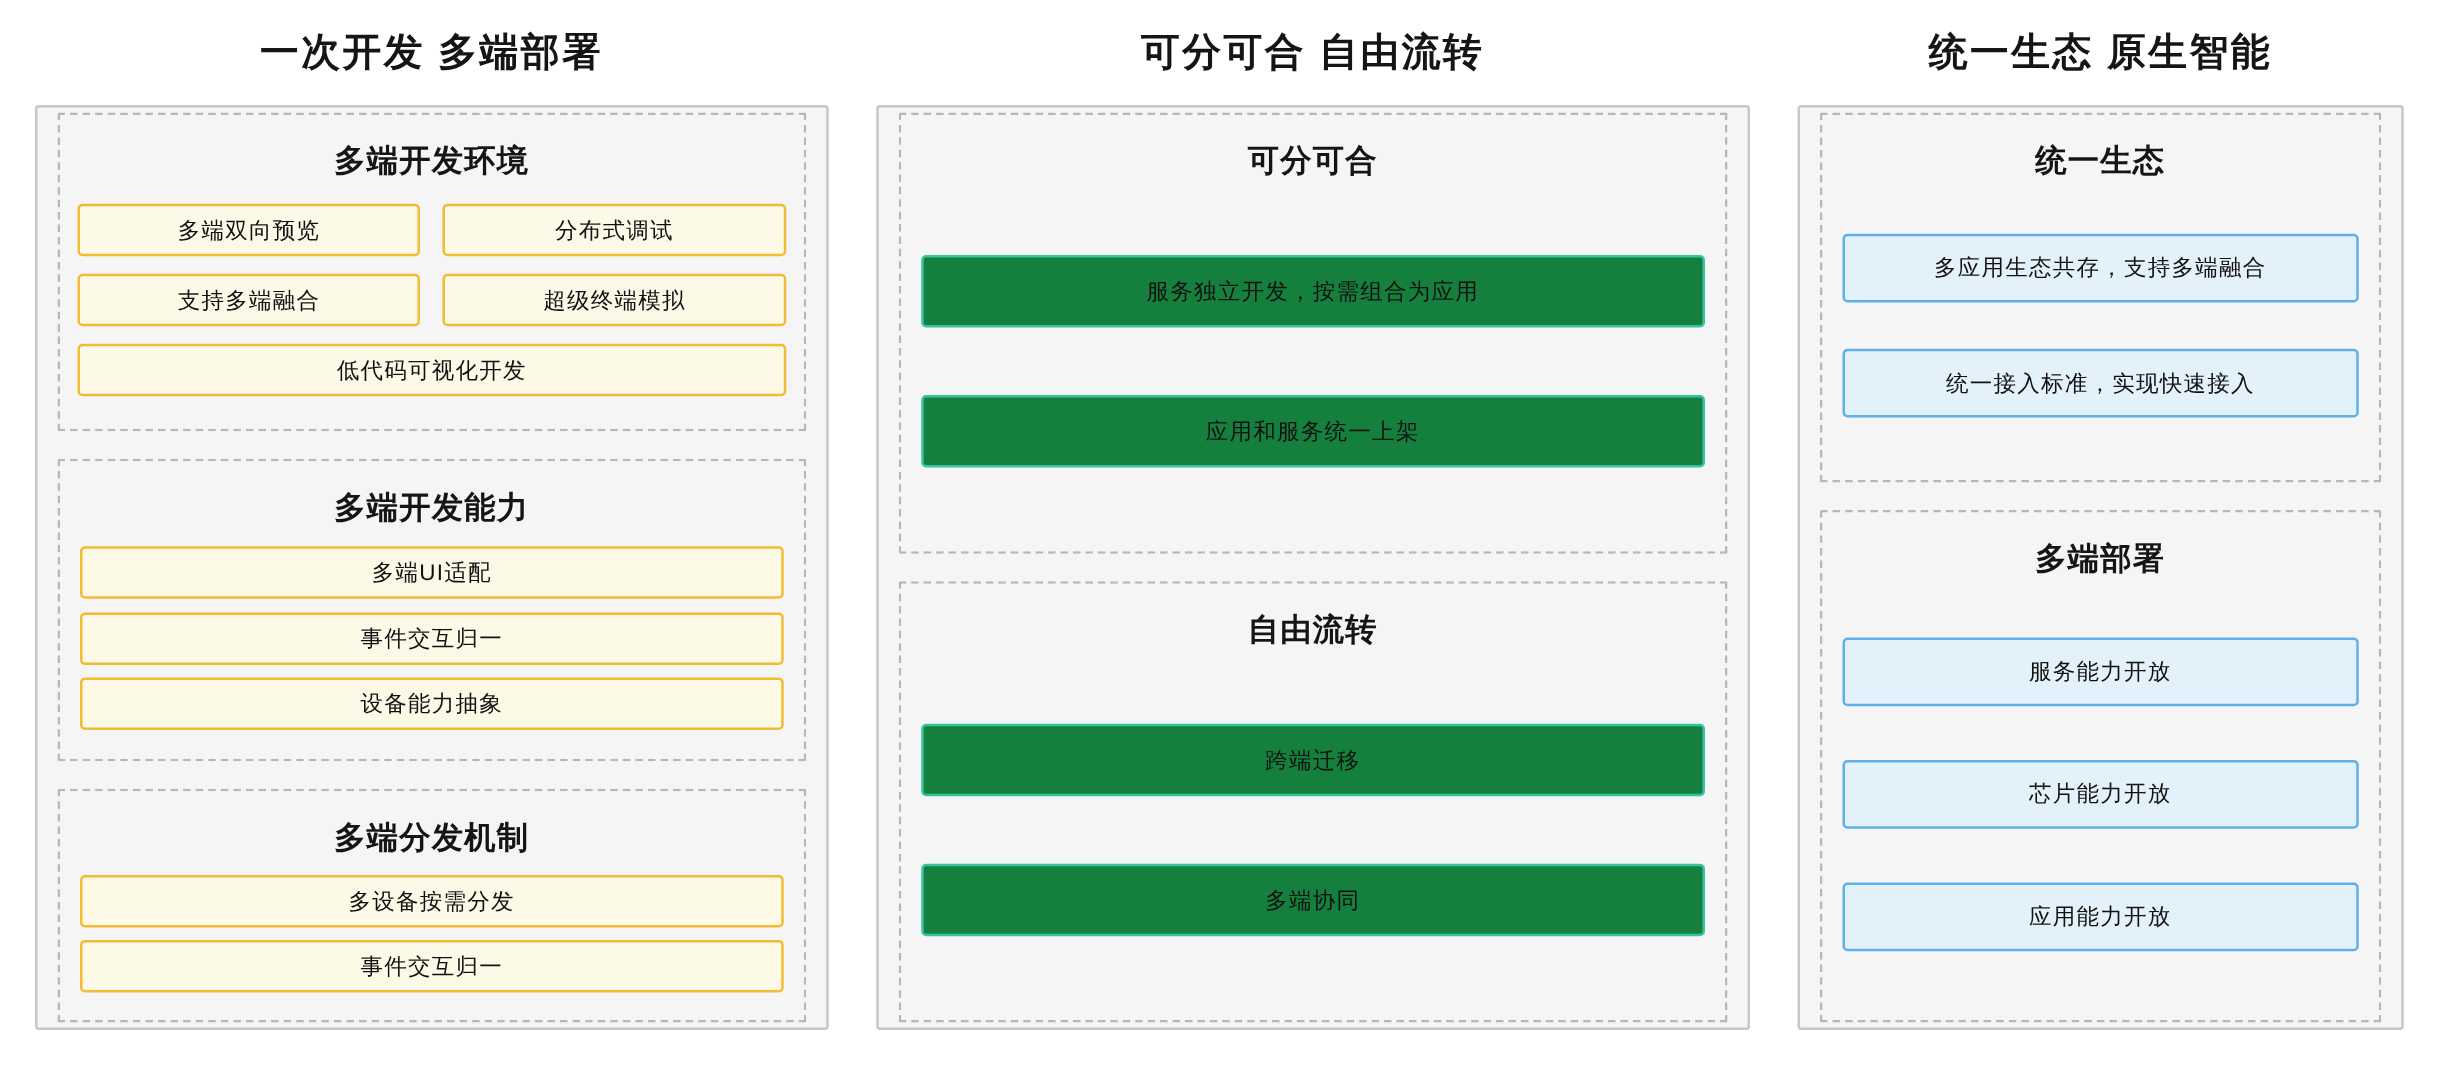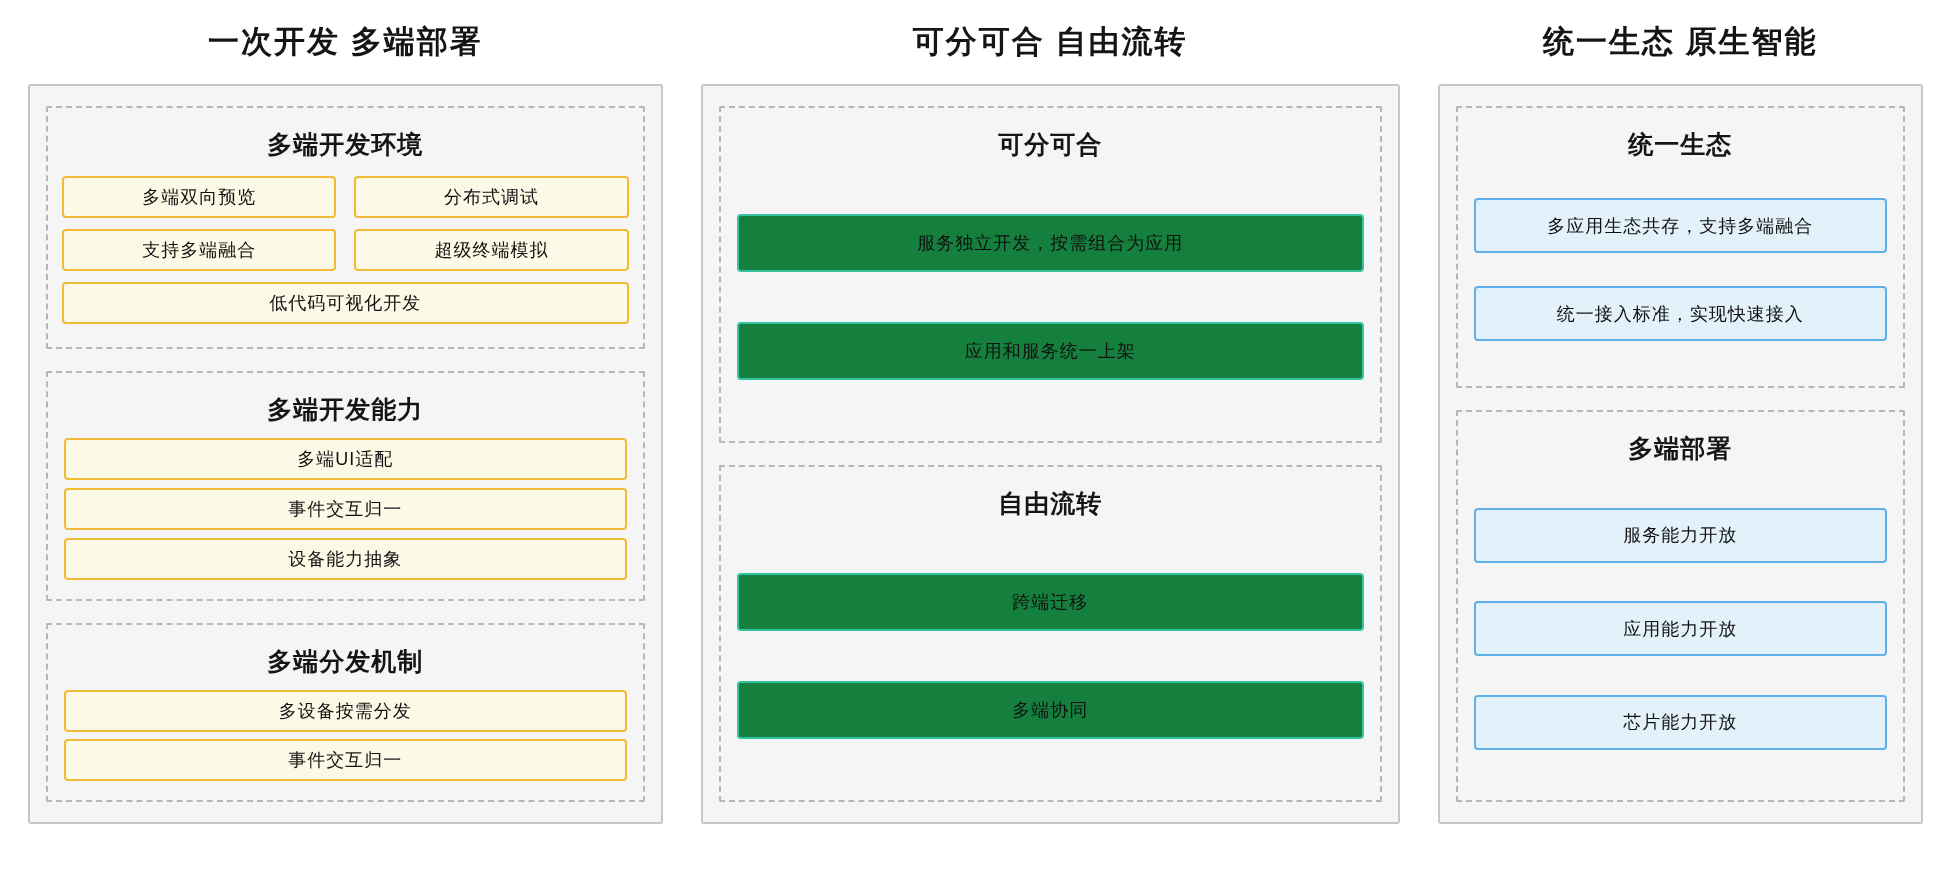--- a/index.html
+++ b/index.html
@@ -29,21 +29,21 @@
     height: 44px;
     line-height: 44px;
     margin-bottom: 20px;
     color: #151515;
   }
   .panel {
     height: 740px;
     background: #f5f5f6;
     border: 2px solid #c7c7c7;
     border-radius: 3px;
-    padding: 20px 16px;
+    padding: 4px 16px;
     display: flex;
     flex-direction: column;
     gap: 22px;
   }
   .section {
     border: 2px dashed #b7b7b7;
     border-radius: 2px;
     display: flex;
     flex-direction: column;
     padding: 12px 14px 12px;
@@ -162,21 +162,21 @@
         <div class="boxes">
           <div class="box blue">多应用生态共存，支持多端融合</div>
           <div class="box blue">统一接入标准，实现快速接入</div>
         </div>
       </div>
 
       <div class="section" style="flex: 40 1 0;">
         <div class="section-header">多端部署</div>
         <div class="boxes">
           <div class="box blue">服务能力开放</div>
+          <div class="box blue">芯片能力开放</div>
           <div class="box blue">应用能力开放</div>
-          <div class="box blue">芯片能力开放</div>
         </div>
       </div>
 
     </div>
   </div>
 
 </div>
 
 </body></html>

